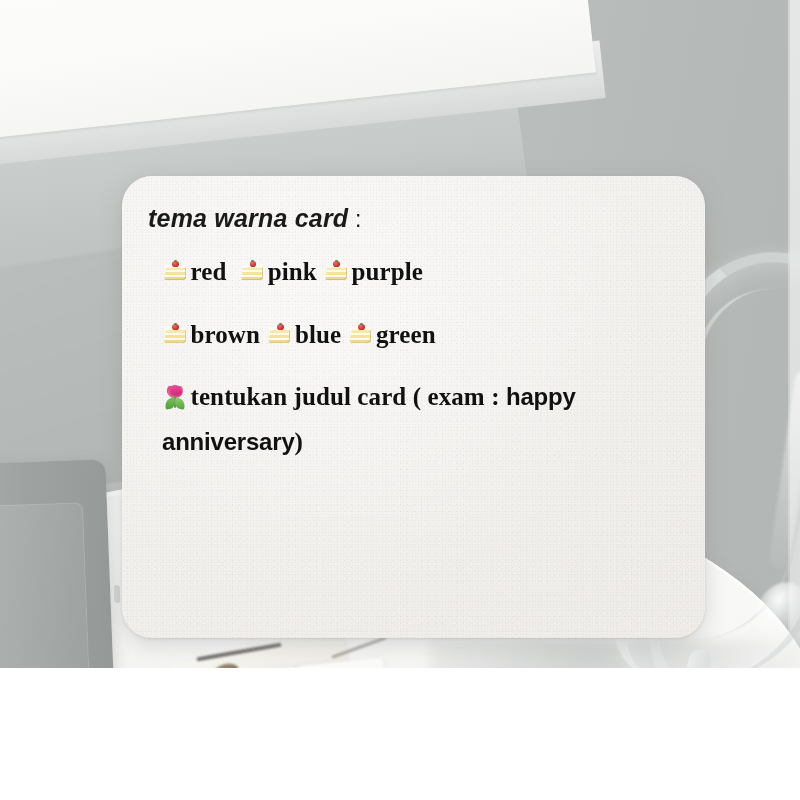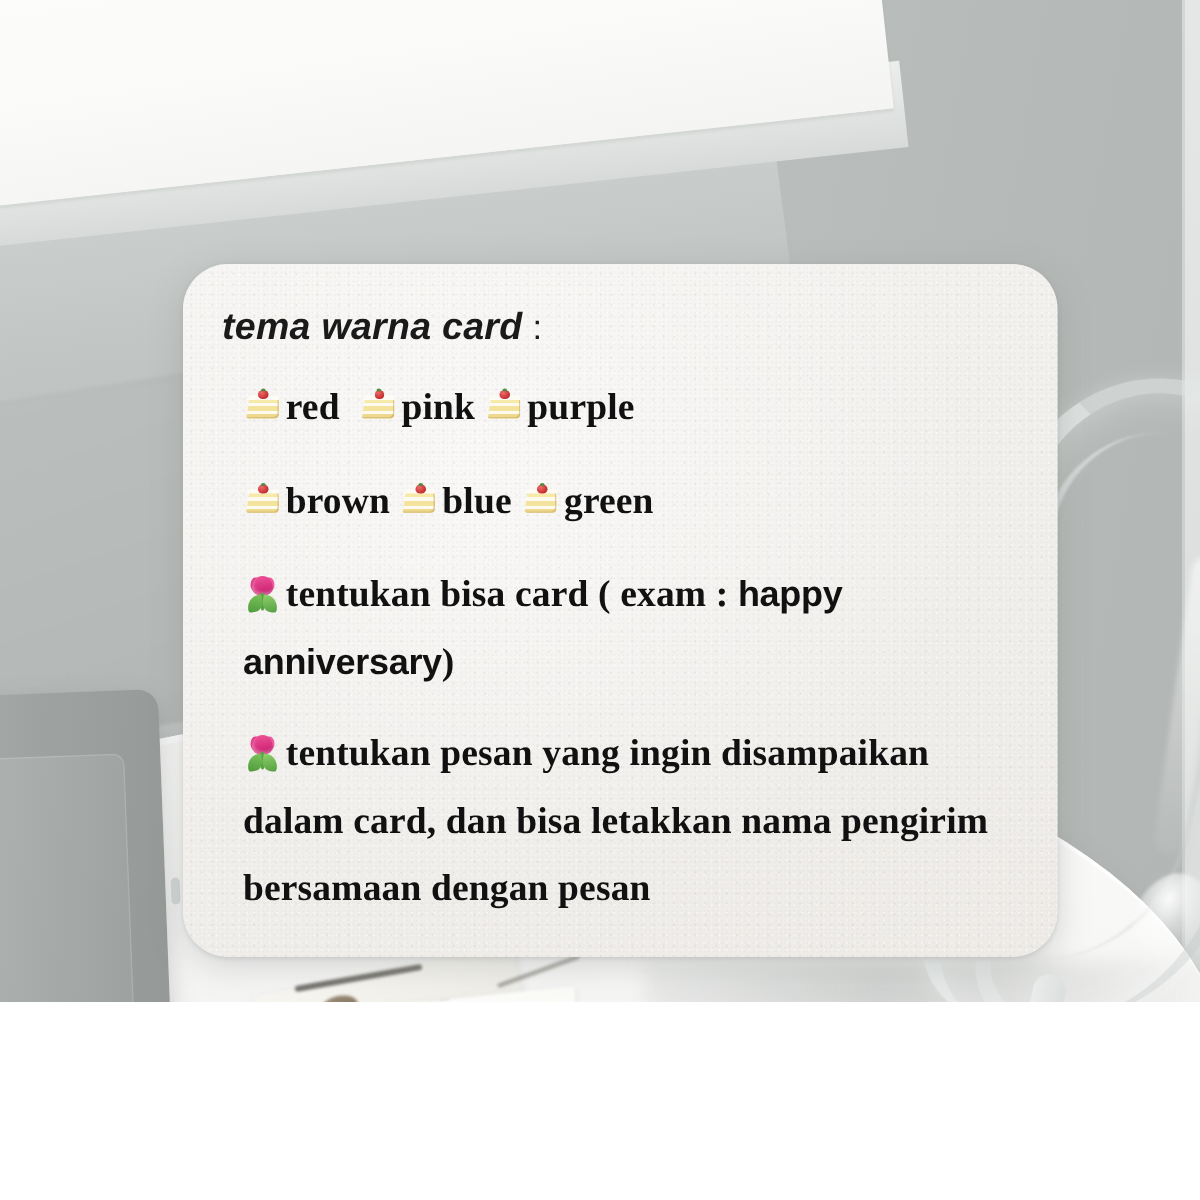--- a/index.html
+++ b/index.html
@@ -622,23 +622,20 @@
 
       <div class="note-line">
         <span class="emj emj-cake"><i class="slice"></i><i class="top"></i><i class="berry"></i><i class="berry-leaf"></i></span><span>red</span>&nbsp;&nbsp;<span class="emj emj-cake"><i class="slice"></i><i class="top"></i><i class="berry"></i><i class="berry-leaf"></i></span><span>pink</span>&nbsp;<span class="emj emj-cake"><i class="slice"></i><i class="top"></i><i class="berry"></i><i class="berry-leaf"></i></span><span>purple</span>
       </div>
 
       <div class="note-line">
         <span class="emj emj-cake"><i class="slice"></i><i class="top"></i><i class="berry"></i><i class="berry-leaf"></i></span><span>brown</span>&nbsp;<span class="emj emj-cake"><i class="slice"></i><i class="top"></i><i class="berry"></i><i class="berry-leaf"></i></span><span>blue</span>&nbsp;<span class="emj emj-cake"><i class="slice"></i><i class="top"></i><i class="berry"></i><i class="berry-leaf"></i></span><span>green</span>
       </div>
 
       <div class="note-line para">
-        <span class="emj emj-tulip"><i class="petal-l"></i><i class="petal-r"></i><i class="bloom"></i><i class="stem"></i><i class="leaf-l"></i><i class="leaf-r"></i></span><span>tentukan bisa card ( exam : </span><span class="sans-strong">happy anniversary</span><span>)</span>
+        <span class="emj emj-tulip"><i class="petal-l"></i><i class="petal-r"></i><i class="bloom"></i><i class="stem"></i><i class="leaf-l"></i><i class="leaf-r"></i></span><span>tentukan judul card ( exam : </span><span class="sans-strong">happy anniversary</span><span>)</span>
       </div>
 
-      <div class="note-line para">
-        <span class="emj emj-tulip"><i class="petal-l"></i><i class="petal-r"></i><i class="bloom"></i><i class="stem"></i><i class="leaf-l"></i><i class="leaf-r"></i></span><span>tentukan pesan yang ingin disampaikan dalam card, dan bisa letakkan nama pengirim bersamaan dengan pesan</span>
-      </div>
 
     </div>
   </div>
 
 </div>
 
 </body></html>

